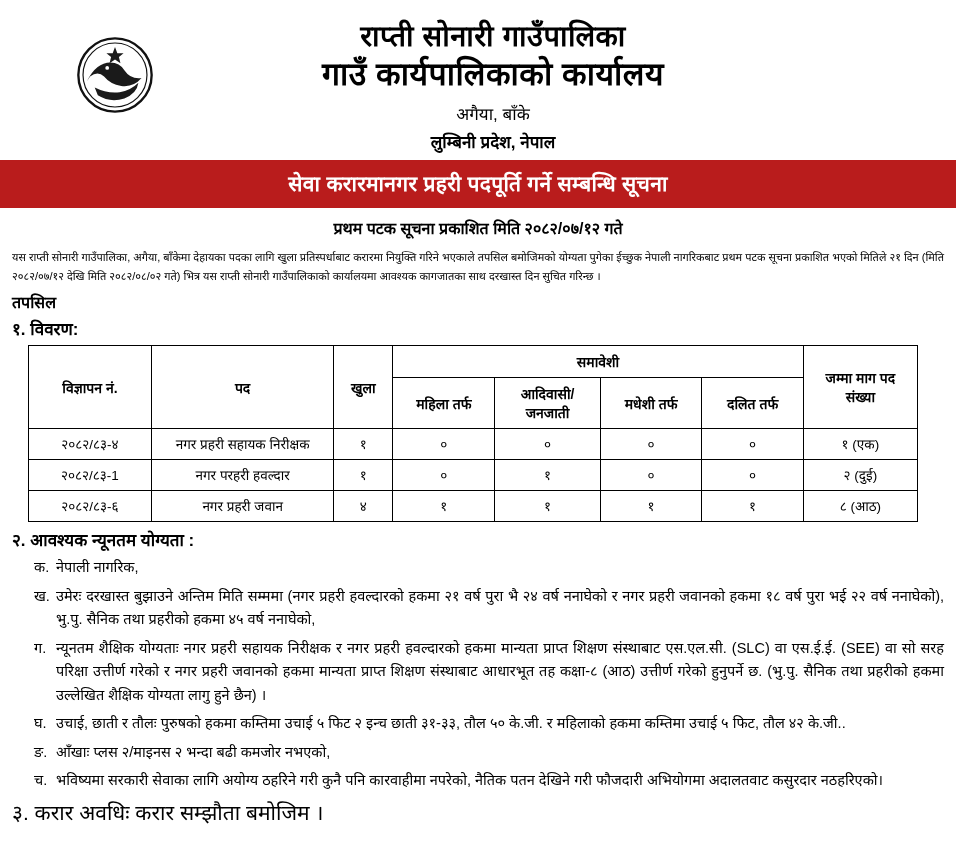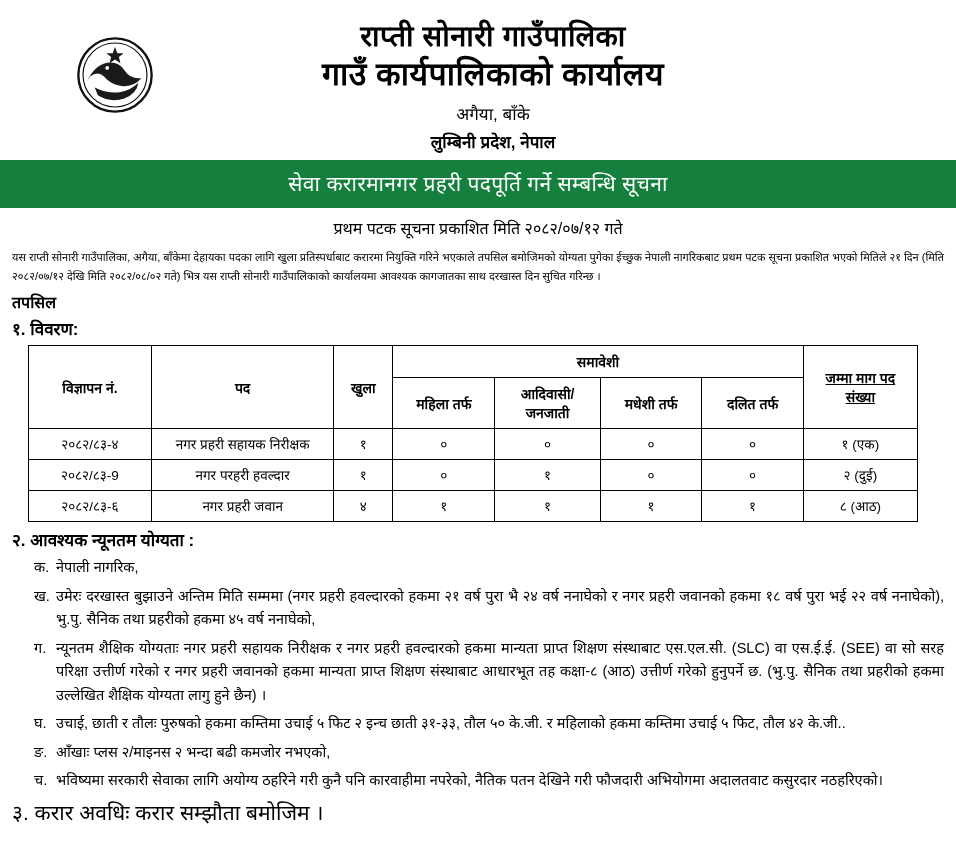--- a/index.html
+++ b/index.html
@@ -68,36 +68,36 @@
   }
   .org-line4 {
     font-size: 17px;
     font-weight: bold;
     margin-top: 6px;
     line-height: 1.3;
   }
 
   
   .title-bar {
-    background: #15803d;
+    background: #b91c1c;
     color: #ffffff;
     text-align: center;
     font-size: 21px;
-    font-weight: normal;
+    font-weight: bold;
     padding: 9px 0 11px 0;
     letter-spacing: 0.3px;
   }
 
   
   .body-area {
     padding: 0 12px;
   }
   .pub-date {
     text-align: center;
-    font-weight: normal;
+    font-weight: bold;
     font-size: 16px;
     margin: 9px 0 9px 0;
   }
   .para {
     font-size: 11px;
     line-height: 1.68;
     text-align: justify;
     margin: 0 0 6px 0;
   }
   .section-head {
@@ -125,21 +125,21 @@
     padding: 6px 4px;
   }
   table.detail th {
     font-weight: bold;
     font-size: 14px;
   }
   .col-vigyapan { width: 125px; }
   .col-pad { width: 200px; }
   .col-khula { width: 55px; }
   .col-inc { width: 105px; }
-  .col-jamma { width: 120px; text-decoration: underline; }
+  .col-jamma { width: 120px; }
 
   
   .qual-list {
     margin: 0 0 0 22px;
     padding: 0;
     list-style: none;
   }
   .qual-list li {
     display: flex;
     font-size: 14.5px;
@@ -219,21 +219,21 @@
           <td>२०८२/८३-४</td>
           <td>नगर प्रहरी सहायक निरीक्षक</td>
           <td>१</td>
           <td>०</td>
           <td>०</td>
           <td>०</td>
           <td>०</td>
           <td>१ (एक)</td>
         </tr>
         <tr>
-          <td>२०८२/८३-9</td>
+          <td>२०८२/८३-1</td>
           <td>नगर परहरी हवल्दार</td>
           <td>१</td>
           <td>०</td>
           <td>१</td>
           <td>०</td>
           <td>०</td>
           <td>२ (दुई)</td>
         </tr>
         <tr>
           <td>२०८२/८३-६</td>

